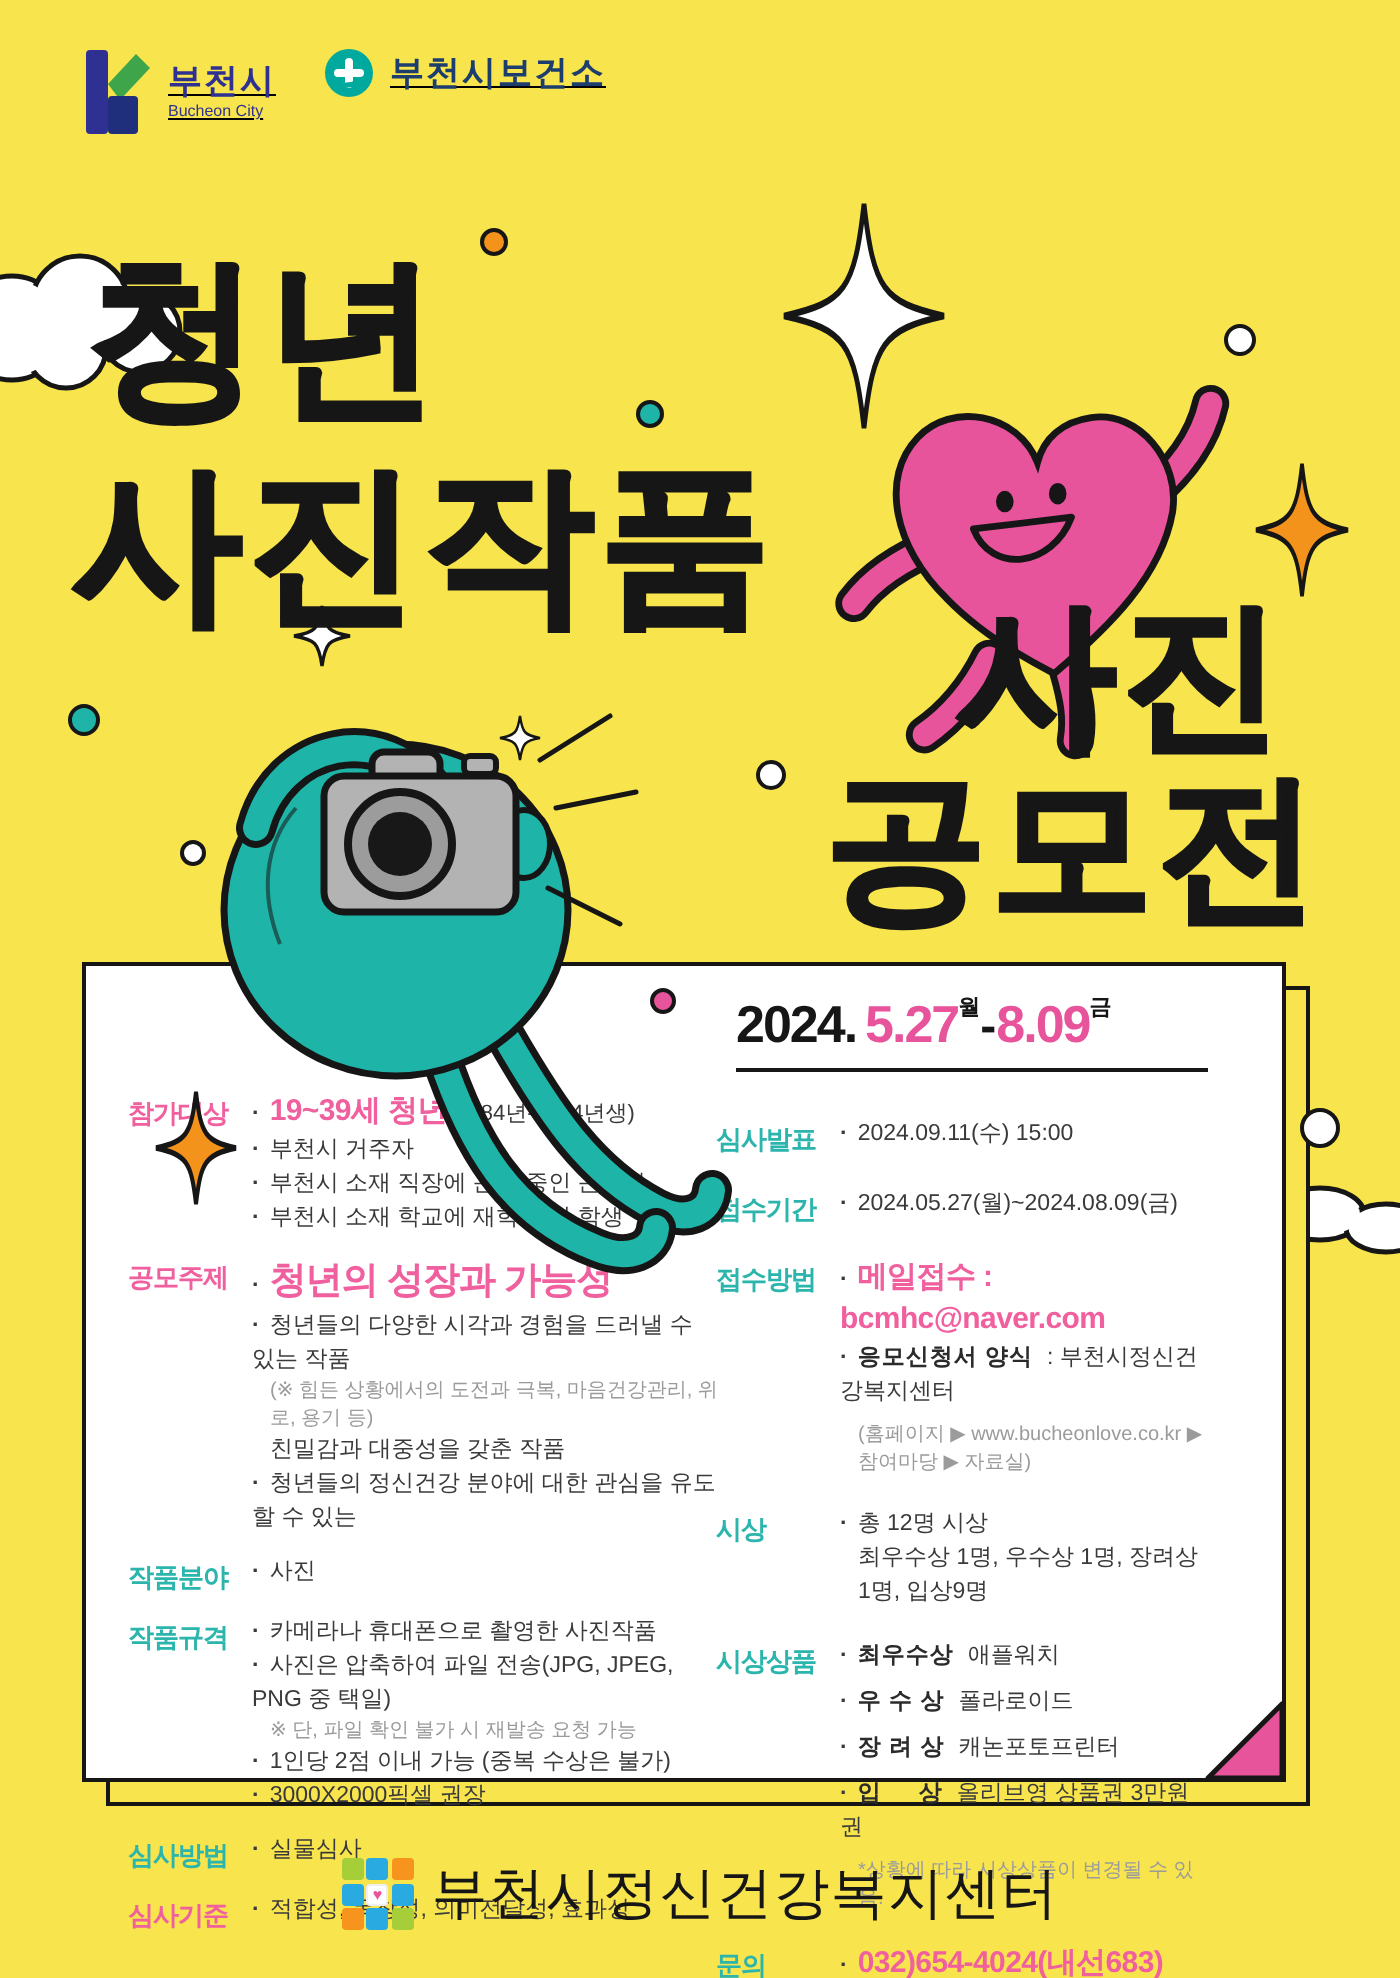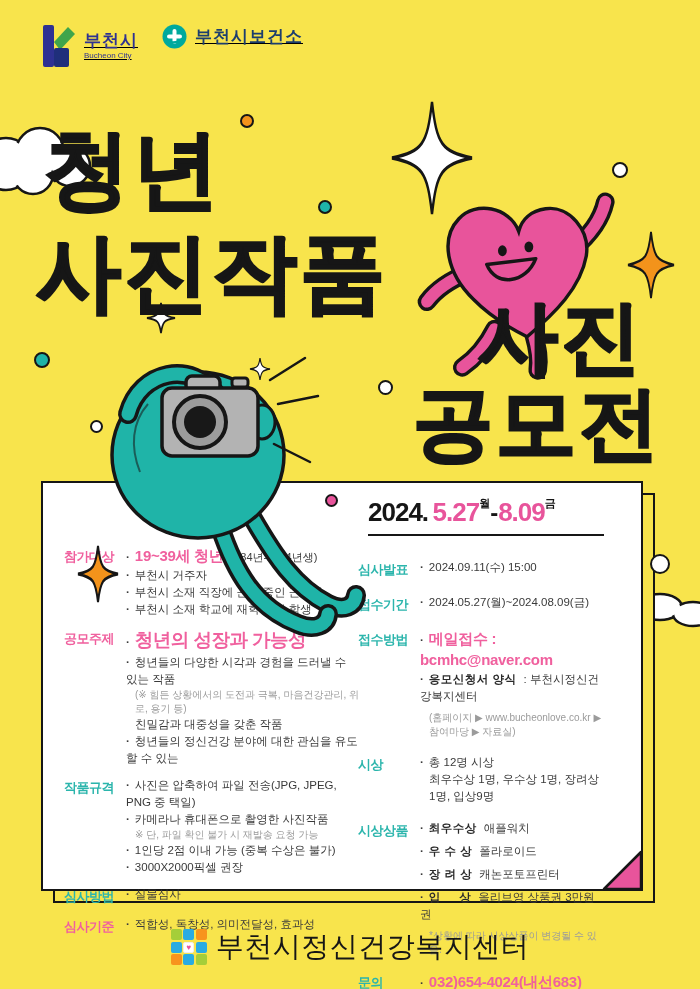--- a/index.html
+++ b/index.html
@@ -189,24 +189,30 @@
           <div class="slabel pink">공모주제</div>
           <div class="scontent">
             <div class="item em-lg"><span class="bullet">·</span><span class="em-text">청년의 성장과 가능성</span></div>
             <div class="item plain"><span class="bullet">·</span><span>청년들의 다양한 시각과 경험을 드러낼 수 있는 작품</span></div>
             <div class="item note">(※ 힘든 상황에서의 도전과 극복, 마음건강관리, 위로, 용기 등)</div>
             <div class="item cont">친밀감과 대중성을 갖춘 작품</div>
             <div class="item plain"><span class="bullet">·</span><span>청년들의 정신건강 분야에 대한 관심을 유도할 수 있는</span></div>
           </div>
         </div>
         <div class="section">
+          <div class="slabel teal">작품분야</div>
+          <div class="scontent">
+            <div class="item plain"><span class="bullet">·</span><span>사진</span></div>
+          </div>
+        </div>
+        <div class="section">
           <div class="slabel teal">작품규격</div>
           <div class="scontent">
+            <div class="item plain"><span class="bullet">·</span><span>카메라나 휴대폰으로 촬영한 사진작품</span></div>
             <div class="item plain"><span class="bullet">·</span><span>사진은 압축하여 파일 전송(JPG, JPEG, PNG 중 택일)</span></div>
-            <div class="item plain"><span class="bullet">·</span><span>카메라나 휴대폰으로 촬영한 사진작품</span></div>
             <div class="item note">※ 단, 파일 확인 불가 시 재발송 요청 가능</div>
             <div class="item plain"><span class="bullet">·</span><span>1인당 2점 이내 가능 (중복 수상은 불가)</span></div>
             <div class="item plain"><span class="bullet">·</span><span>3000X2000픽셀 권장</span></div>
           </div>
         </div>
         <div class="section">
           <div class="slabel teal">심사방법</div>
           <div class="scontent">
             <div class="item plain"><span class="bullet">·</span><span>실물심사</span></div>
           </div>

